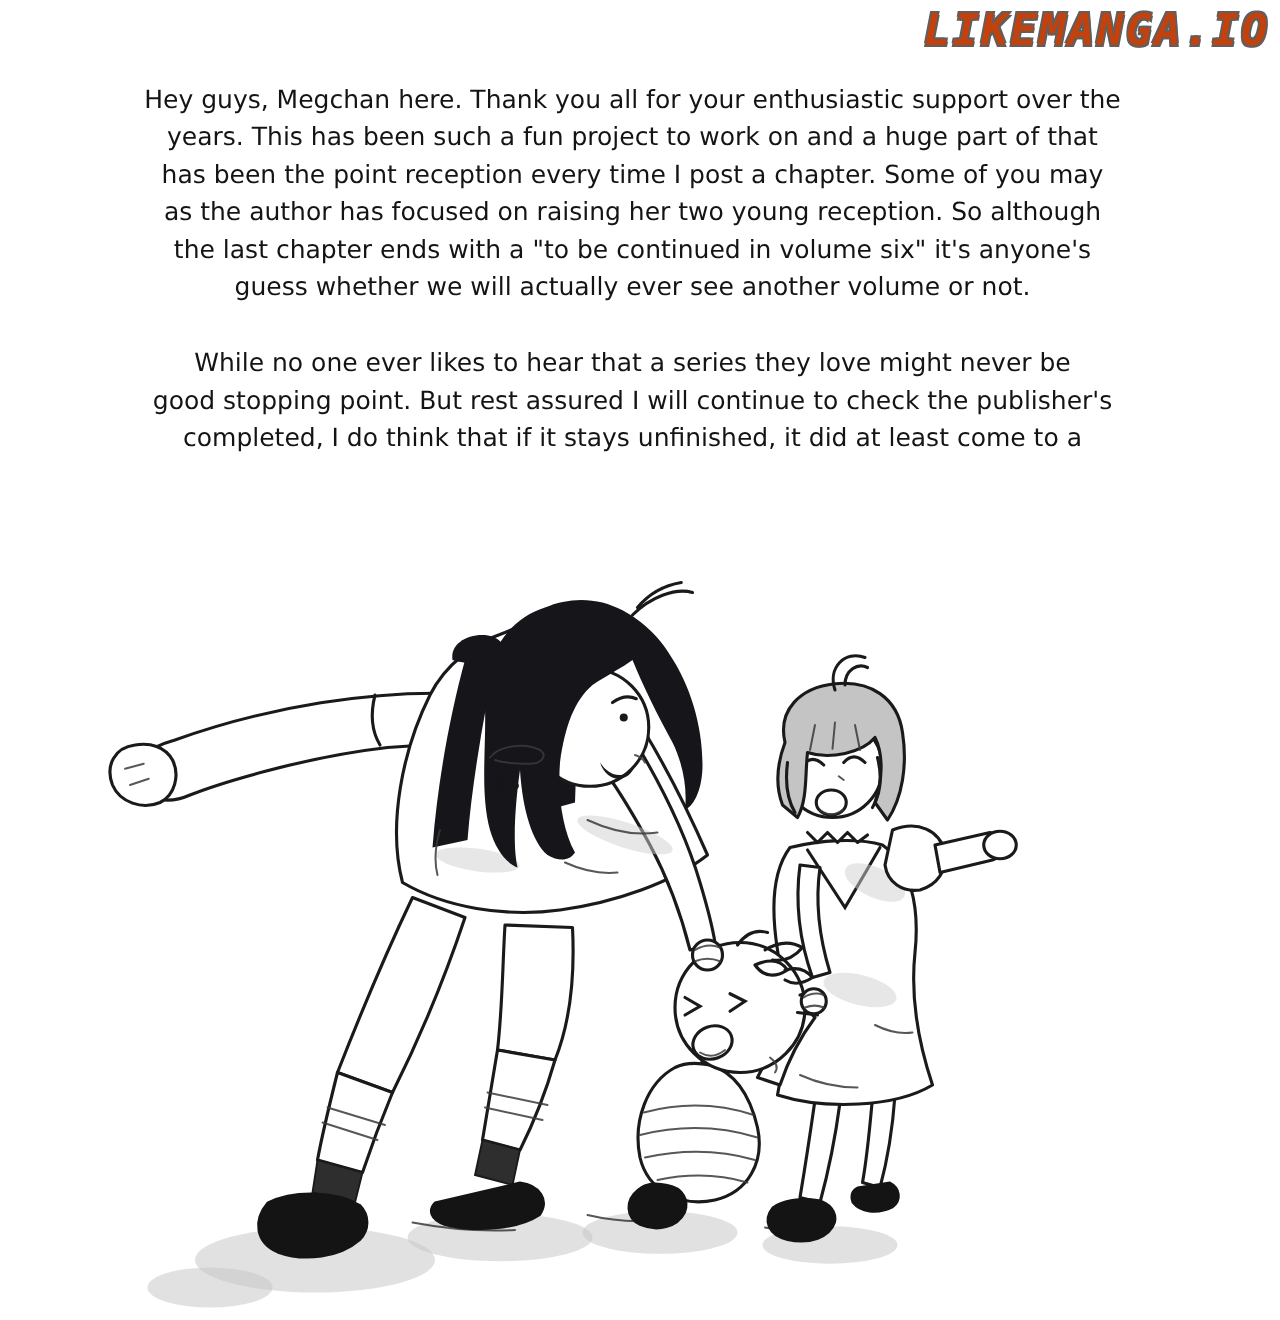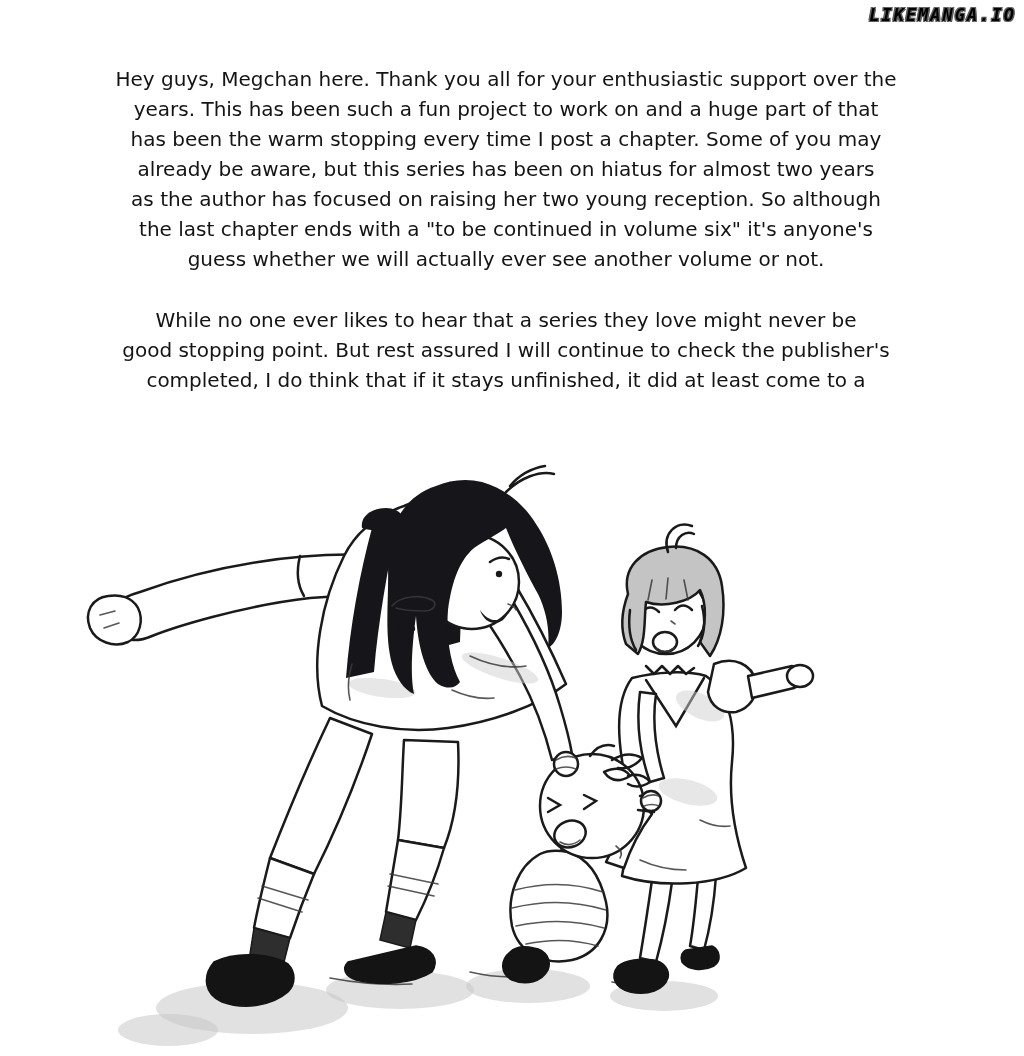--- a/index.html
+++ b/index.html
@@ -10,23 +10,23 @@
     overflow:hidden;
     font-family:"DejaVu Sans", sans-serif;
     color:#111111;
   }
   .watermark{
     position:absolute;
     top:5px;right:8px;
     font-family:"DejaVu Sans Mono", monospace;
     font-weight:bold;
     font-style:italic;
-    font-size:17px;
+    font-size:35px;
     letter-spacing:2px;
-    color:#000000;
+    color:#c2410c;
     text-shadow:
       -1.3px -1.3px 0 #5f5f5f,
        1.3px -1.3px 0 #5f5f5f,
       -1.3px  1.3px 0 #5f5f5f,
        1.3px  1.3px 0 #5f5f5f,
        0 0 1px #5f5f5f;
     user-select:none;
   }
   .note{
     position:absolute;
@@ -58,22 +58,21 @@
 </style>
 </head>
 <body>
 
 <div class="watermark">LIKEMANGA.IO</div>
 
 <div class="note">
   <div class="para">
     <div class="line">Hey guys, Megchan here. Thank you all for your enthusiastic support over the</div>
     <div class="line">years. This has been such a fun project to work on and a huge part of that</div>
-    <div class="line">has been the warm stopping every time I post a chapter. Some of you may</div>
-    <div class="line">already be aware, but this series has been on hiatus for almost two years</div>
+    <div class="line">has been the point reception every time I post a chapter. Some of you may</div>
     <div class="line">as the author has focused on raising her two young reception. So although</div>
     <div class="line">the last chapter ends with a "to be continued in volume six" it's anyone's</div>
     <div class="line">guess whether we will actually ever see another volume or not.</div>
   </div>
   <div class="para">
     <div class="line">While no one ever likes to hear that a series they love might never be</div>
     <div class="line">good stopping point. But rest assured I will continue to check the publisher's</div>
     <div class="line">completed, I do think that if it stays unfinished, it did at least come to a</div>
   </div>
 </div>

